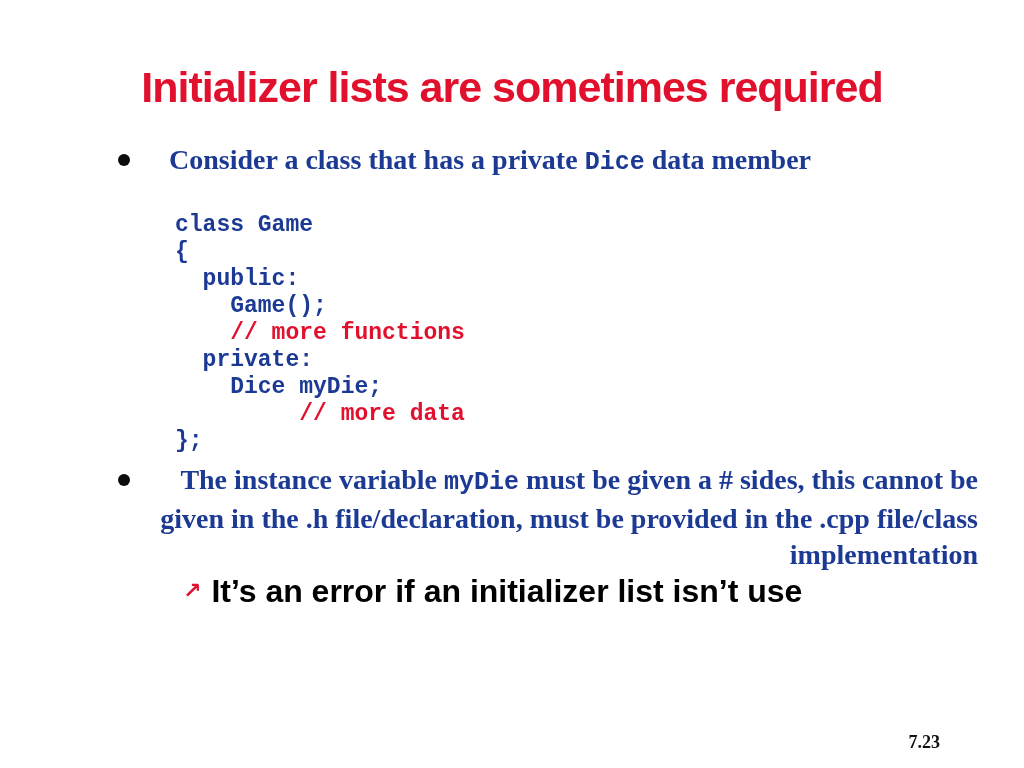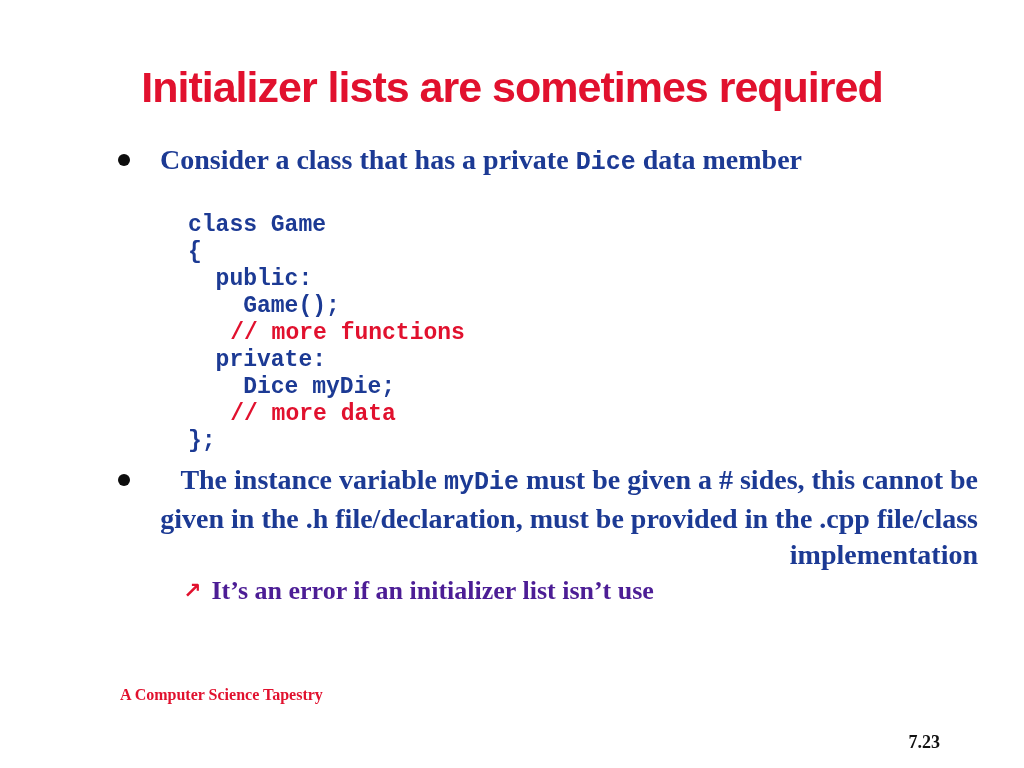--- a/index.html
+++ b/index.html
@@ -43,65 +43,65 @@
     margin-top: 12px;
     margin-right: 30px;
   }
   .bullet-text {
     font-family: "Liberation Serif", serif;
     font-weight: bold;
     font-size: 28px;
     color: #1c3a94;
     line-height: 36px;
   }
-  .bullet1 { top: 142px; width: 880px; }
+  .bullet1 { top: 142px; width: 880px; gap: 9px; }
   .bullet2 { top: 462px; width: 860px; text-align: right; }
 
   .inline-code {
     font-family: "Liberation Mono", monospace;
     font-weight: bold;
     font-size: 25px;
     color: #1c3a94;
   }
 
   .code-block {
     position: absolute;
     left: 175px;
     top: 212px;
     font-family: "Liberation Mono", monospace;
     font-weight: bold;
     font-size: 23px;
     line-height: 27px;
     white-space: pre;
   }
-  .code-line.blue { color: #1c3a94; margin-left: 13px; }
-  .code-line.red  { color: #e1112e; }
+  .code-line.blue { color: #1c3a94; }
+  .code-line.red  { color: #e1112e; text-align: right; }
 
   .sub-bullet {
     position: absolute;
     left: 183px;
     top: 574px;
     display: flex;
     align-items: flex-start;
   }
   .sub-bullet .arrow {
     flex: 0 0 auto;
     color: #e1112e;
     font-family: "DejaVu Sans", sans-serif;
     font-weight: bold;
     font-size: 22px;
     line-height: 34px;
     margin-right: 10px;
   }
   .sub-bullet .sub-text {
-    font-family: Liberation Serif, serif;
+    font-family: Liberation Sans, sans-serif;
     font-weight: bold;
-    font-size: 26px;
+    font-size: 32px;
     line-height: 34px;
-    color: #4c1d95;
+    color: #000000;
   }
 
   .footer-left {
     position: absolute;
     left: 120px;
     top: 686px;
     font-family: "Liberation Serif", serif;
     font-weight: bold;
     font-size: 16px;
     color: #e1112e;
@@ -134,17 +134,16 @@
   <div class="bullet-row bullet2">
     <span class="dot"></span>
     <span class="bullet-text"><span>The instance variable </span><span class="inline-code">myDie</span><span> must be given a # sides, this cannot be given in the .h file/declaration, must be provided in the .cpp file/class implementation</span></span>
   </div>
 
   <div class="sub-bullet">
     <span class="arrow">↗</span>
     <span class="sub-text">It’s an error if an initializer list isn’t use</span>
   </div>
 
-  <div class="footer-left">A Computer Science Tapestry</div>
 
   <div class="footer-right">7.23</div>
 
 </div>
 
 </body></html>

